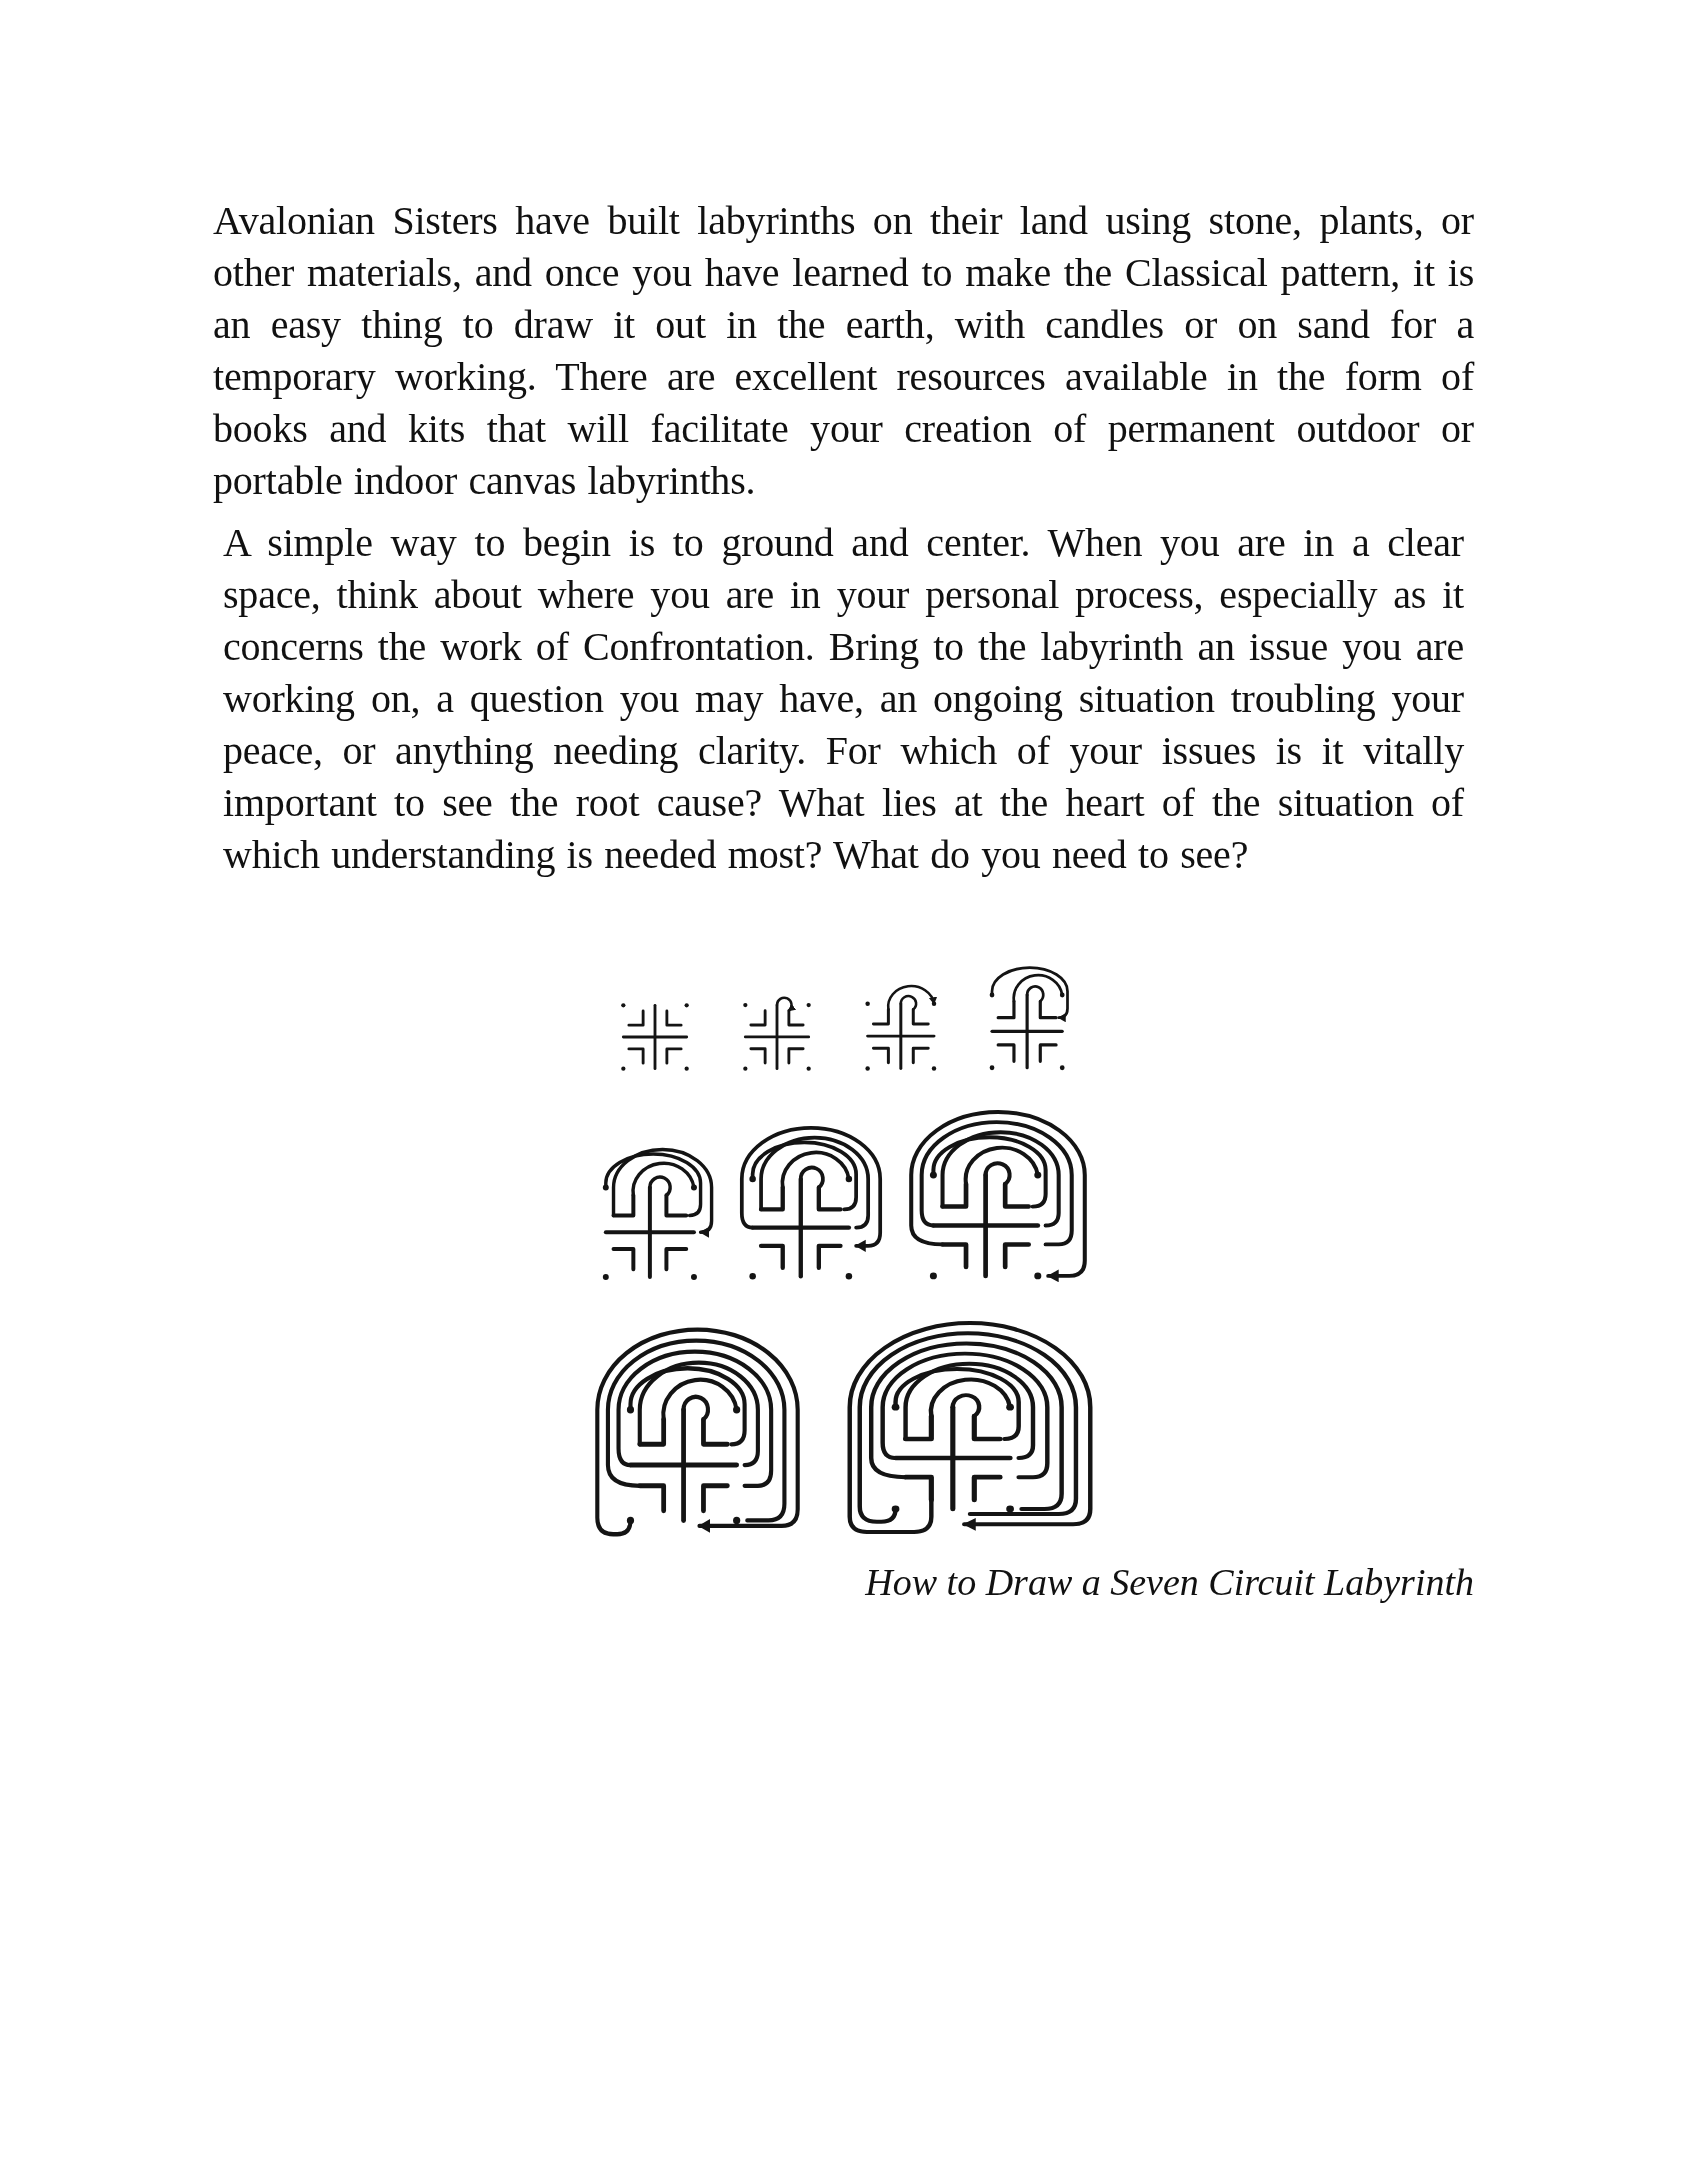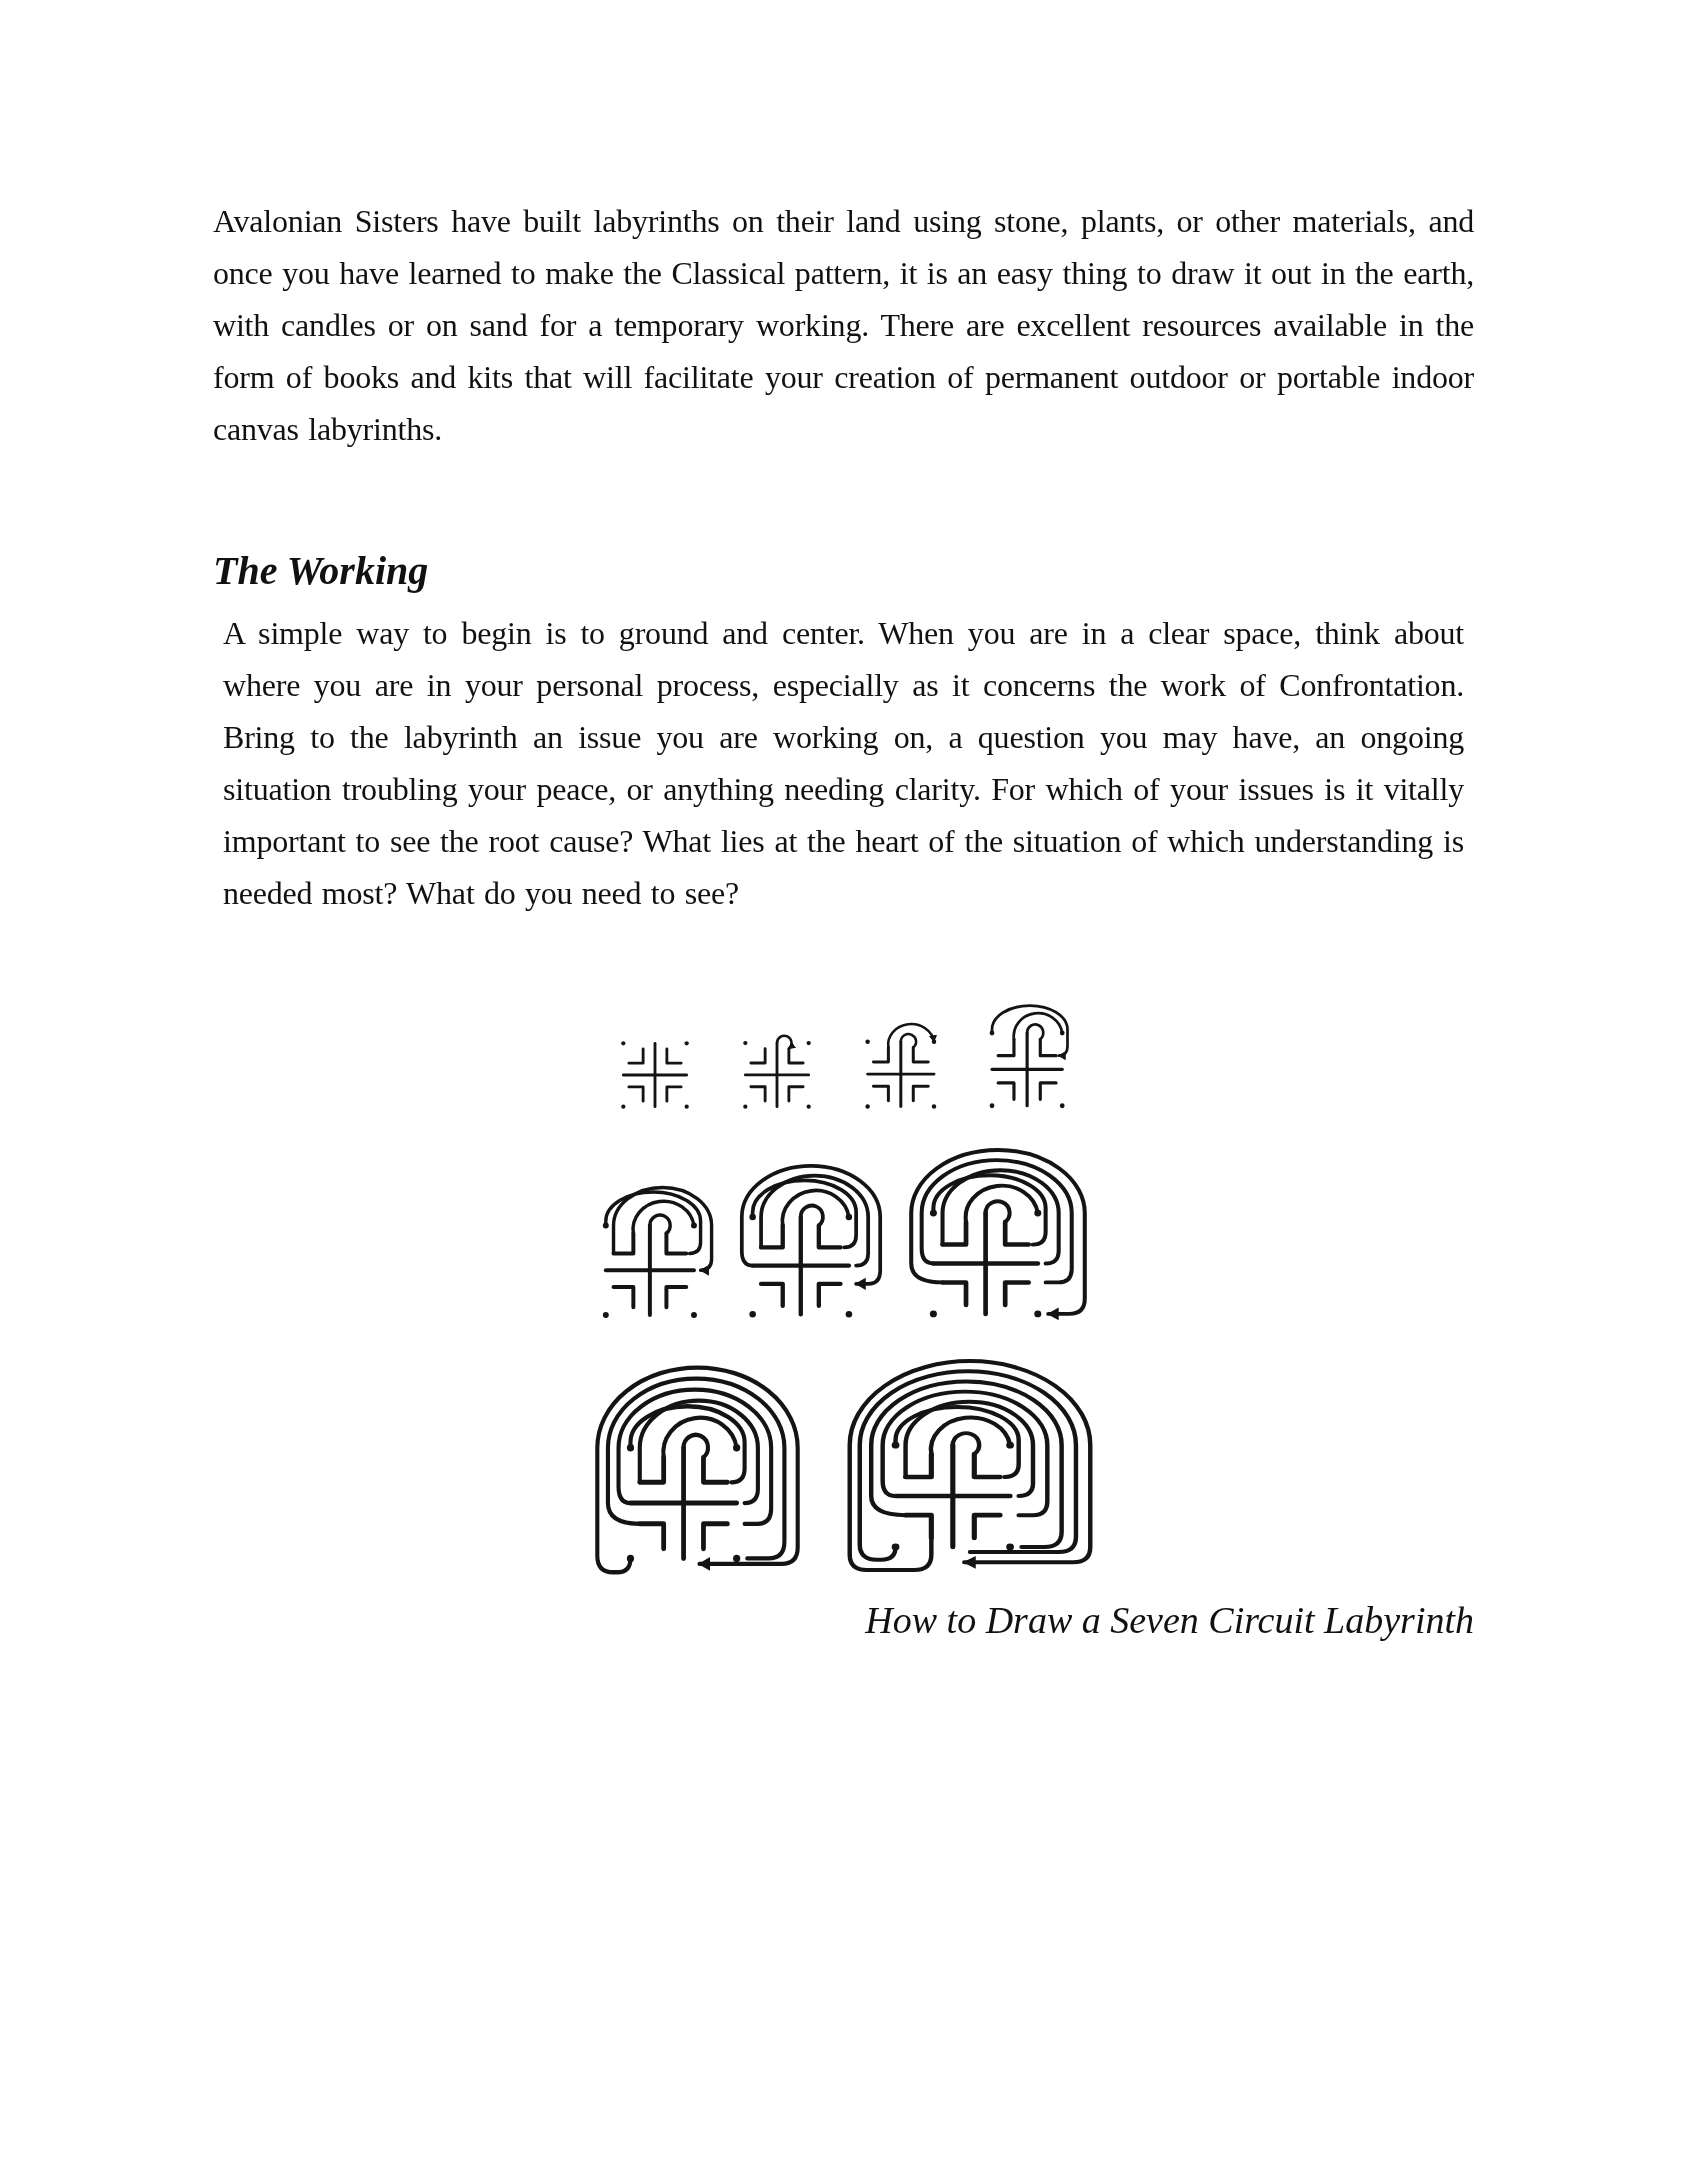--- a/index.html
+++ b/index.html
@@ -1,20 +1,20 @@
 <!DOCTYPE html>
 <html style="font-size:12.7px"><head>
 <meta charset="utf-8">
 <style>
   html,body{margin:0;padding:0;background:#ffffff;}
   body{width:1687px;height:2183px;overflow:hidden;
        font-family:"Liberation Serif","DejaVu Serif",serif;color:#111111;}
   .page{box-sizing:border-box;width:1687px;height:2183px;
         padding:195px 213px 0 213px;background:#ffffff;}
-  .body-par{font-size:32px;line-height:52px;text-align:justify;margin:0;
+  .body-par{font-size:40px;line-height:52px;text-align:justify;margin:0;
             letter-spacing:-0.2px;word-spacing:1.6px;}
   .heading{font-size:40px;line-height:52px;font-weight:bold;font-style:italic;
            margin:90px 0 7.1px 0;}
   .par2{margin:10px;}
   .lab-figure{margin:83px 0 0 0;padding:0;text-align:center;}
   .lab-rows{display:flex;flex-direction:column;align-items:center;row-gap:32px;}
   .lab-row{display:flex;align-items:flex-end;justify-content:center;}
   .lab-row svg{display:block;}
   .r1{column-gap:46px;}
   .r2{column-gap:20.6px;}
@@ -23,21 +23,20 @@
            text-align:right;}
   .par3{margin:69px 0 0 0;line-height:73px;text-indent:46px;text-align-last:justify;}
 </style>
 </head>
 <body>
 
 <div class="page">
 
   <p class="body-par">Avalonian Sisters have built labyrinths on their land using stone, plants, or other materials, and once you have learned to make the Classical pattern, it is an easy thing to draw it out in the earth, with candles or on sand for a temporary working. There are excellent resources available in the form of books and kits that will facilitate your creation of permanent outdoor or portable indoor canvas labyrinths.</p>
 
-  <h3 class="heading">The Working</h3>
 
   <p class="body-par par2">A simple way to begin is to ground and center. When you are in a clear space, think about where you are in your personal process, especially as it concerns the work of Confrontation. Bring to the labyrinth an issue you are working on, a question you may have, an ongoing situation troubling your peace, or anything needing clarity. For which of your issues is it vitally important to see the root cause? What lies at the heart of the situation of which understanding is needed most? What do you need to see?</p>
 
   <figure class="lab-figure">
     <div class="lab-rows" id="lab-rows">
         <div class="lab-row r1">
           <svg width="76" height="76" viewBox="-48 -48 96 96" preserveAspectRatio="none" xmlns="http://www.w3.org/2000/svg">
             <defs>
               <marker id="arw0_0" markerUnits="userSpaceOnUse" markerWidth="14" markerHeight="12" refX="8" refY="5" orient="auto">
                 <path d="M0 0 L9 5 L0 10 Z" fill="#141414"></path>

